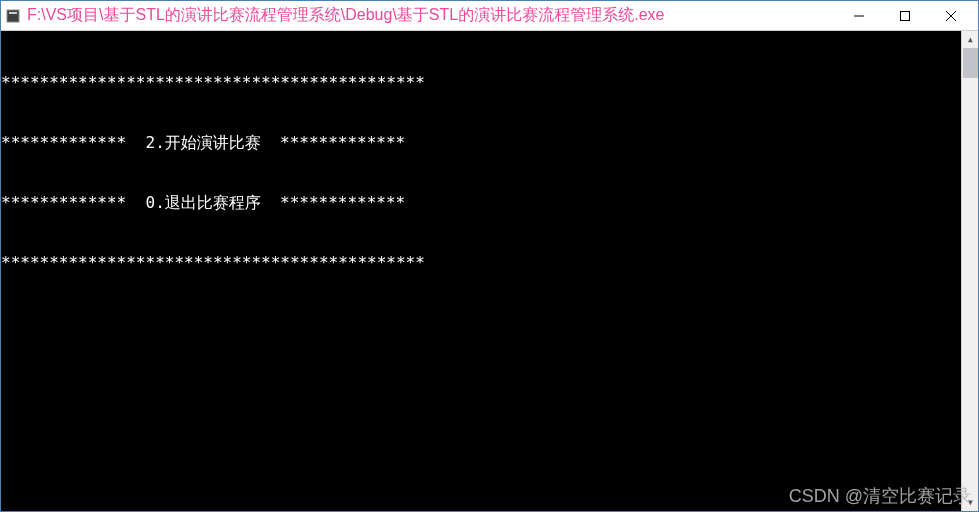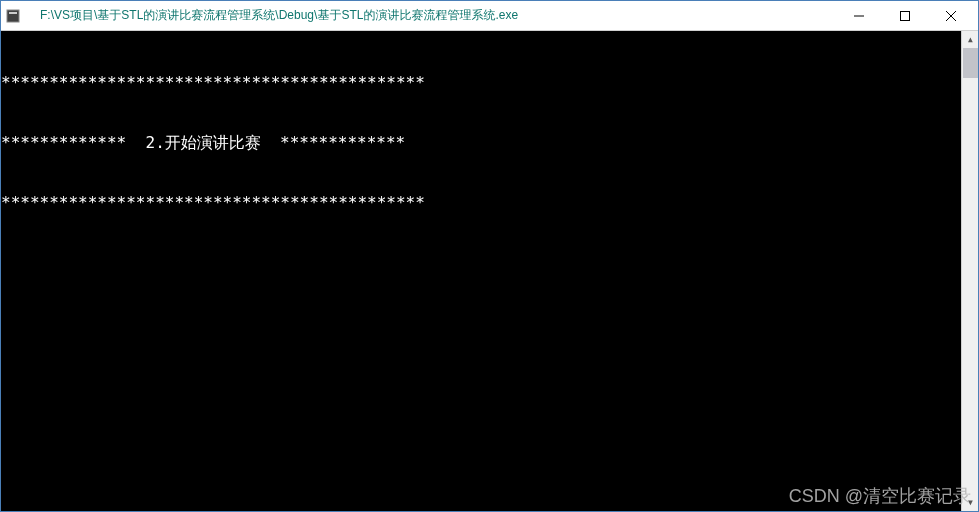--- a/index.html
+++ b/index.html
@@ -28,25 +28,24 @@
     .titlebar-icon {
       width: 16px;
       height: 16px;
       margin-right: 6px;
       display: inline-flex;
       align-items: center;
       justify-content: center;
     }
     .titlebar-title {
       flex: 1;
-      font-size: 12px;
-      color: #0f766e;
+      font-size: 16px;
+      color: #ec4899;
       white-space: nowrap;
       overflow: hidden;
-      margin-left: 13px;
     }
     .win-controls {
       display: flex;
       height: 100%;
     }
     .win-btn {
       width: 46px;
       height: 30px;
       display: flex;
       align-items: center;
@@ -138,20 +137,21 @@
             <line x1="0" y1="0" x2="10" y2="10" stroke="#000" stroke-width="1"></line>
             <line x1="10" y1="0" x2="0" y2="10" stroke="#000" stroke-width="1"></line>
           </svg>
       </button>
     </div>
   </div>
 
   <div class="console">
     <div class="console-line">********************************************</div>
     <div class="console-line">*************  2.开始演讲比赛  *************</div>
+    <div class="console-line">*************  0.退出比赛程序  *************</div>
     <div class="console-line">********************************************</div>
     <div class="console-line"></div>
     
     
     
     
     
     
     
     

